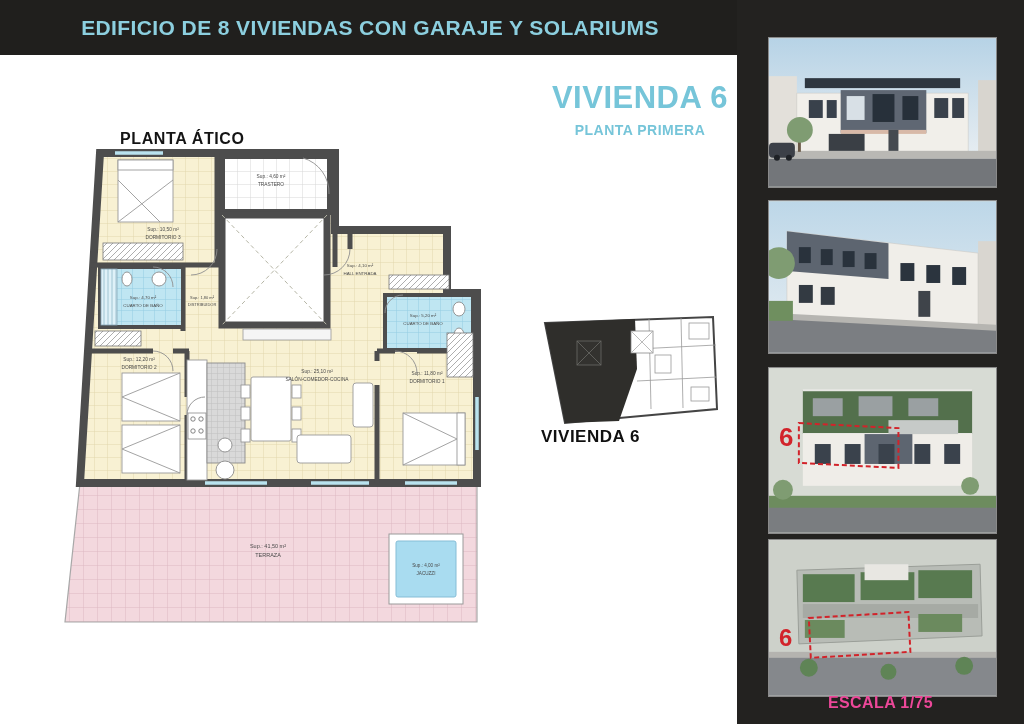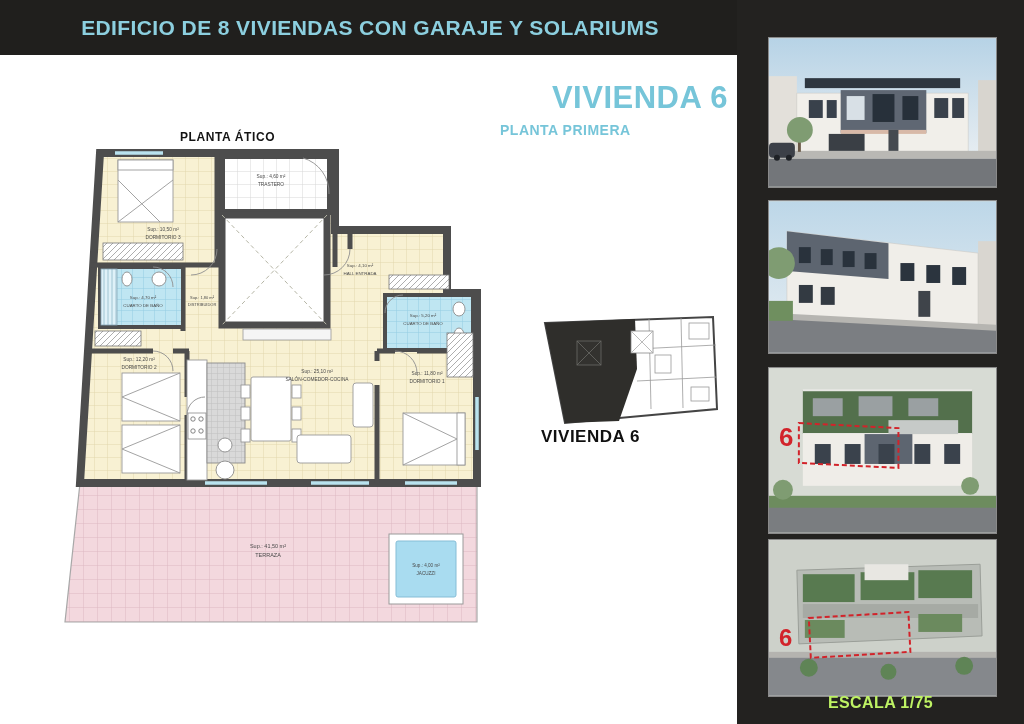--- a/index.html
+++ b/index.html
@@ -8,27 +8,27 @@
   .header{position:absolute;left:0;top:0;width:740px;height:55px;background:#201f1d;}
   .header-title{position:absolute;left:0;top:0;width:740px;height:55px;line-height:55px;
         text-align:center;color:#8ccfdf;font-size:21px;font-weight:bold;letter-spacing:.4px;}
   .sidebar{position:absolute;left:737px;top:0;width:287px;height:724px;background:#232220;}
   .render{position:absolute;left:31px;width:227px;border:1px solid #8a8a8a;background:#cfd3cc;overflow:hidden;}
   .r1{top:37px;height:149px;}
   .r2{top:200px;height:152px;}
   .r3{top:367px;height:165px;}
   .r4{top:539px;height:156px;}
   .escala{position:absolute;left:0;top:694px;width:287px;text-align:center;
-        color:#bef264;font-size:16px;font-weight:bold;letter-spacing:.4px;}
+        color:#ec4899;font-size:16px;font-weight:bold;letter-spacing:.4px;}
   .unit-title{position:absolute;left:500px;top:80px;width:280px;text-align:center;
         color:#76c5d9;font-size:31px;font-weight:bold;letter-spacing:.5px;}
-  .unit-sub{position:absolute;left:500px;top:122px;width:280px;
+  .unit-sub{position:absolute;left:500px;top:122px;width:280px;text-align:center;
         color:#76c5d9;font-size:14px;font-weight:bold;letter-spacing:.5px;}
-  .plan-title{position:absolute;left:120px;top:130px;width:215px;text-align:center;
-        color:#141414;font-size:12px;font-weight:bold;letter-spacing:.6px;}
+  .plan-title{position:absolute;left:120px;top:130px;width:215px;text-align:left;
+        color:#141414;font-size:16px;font-weight:bold;letter-spacing:.6px;}
   #plan-svg{position:absolute;left:55px;top:145px;}
   #key-svg{position:absolute;left:533px;top:311px;}
   .key-label{position:absolute;left:541px;top:427px;color:#101010;font-size:17px;
         font-weight:bold;letter-spacing:.5px;}
   svg text{font-family:"Liberation Sans",sans-serif;}
   .room-txt{fill:#4a4a4a;}
   .red6{fill:#d2232a;font-weight:bold;}
 </style>
 </head>
 <body>

